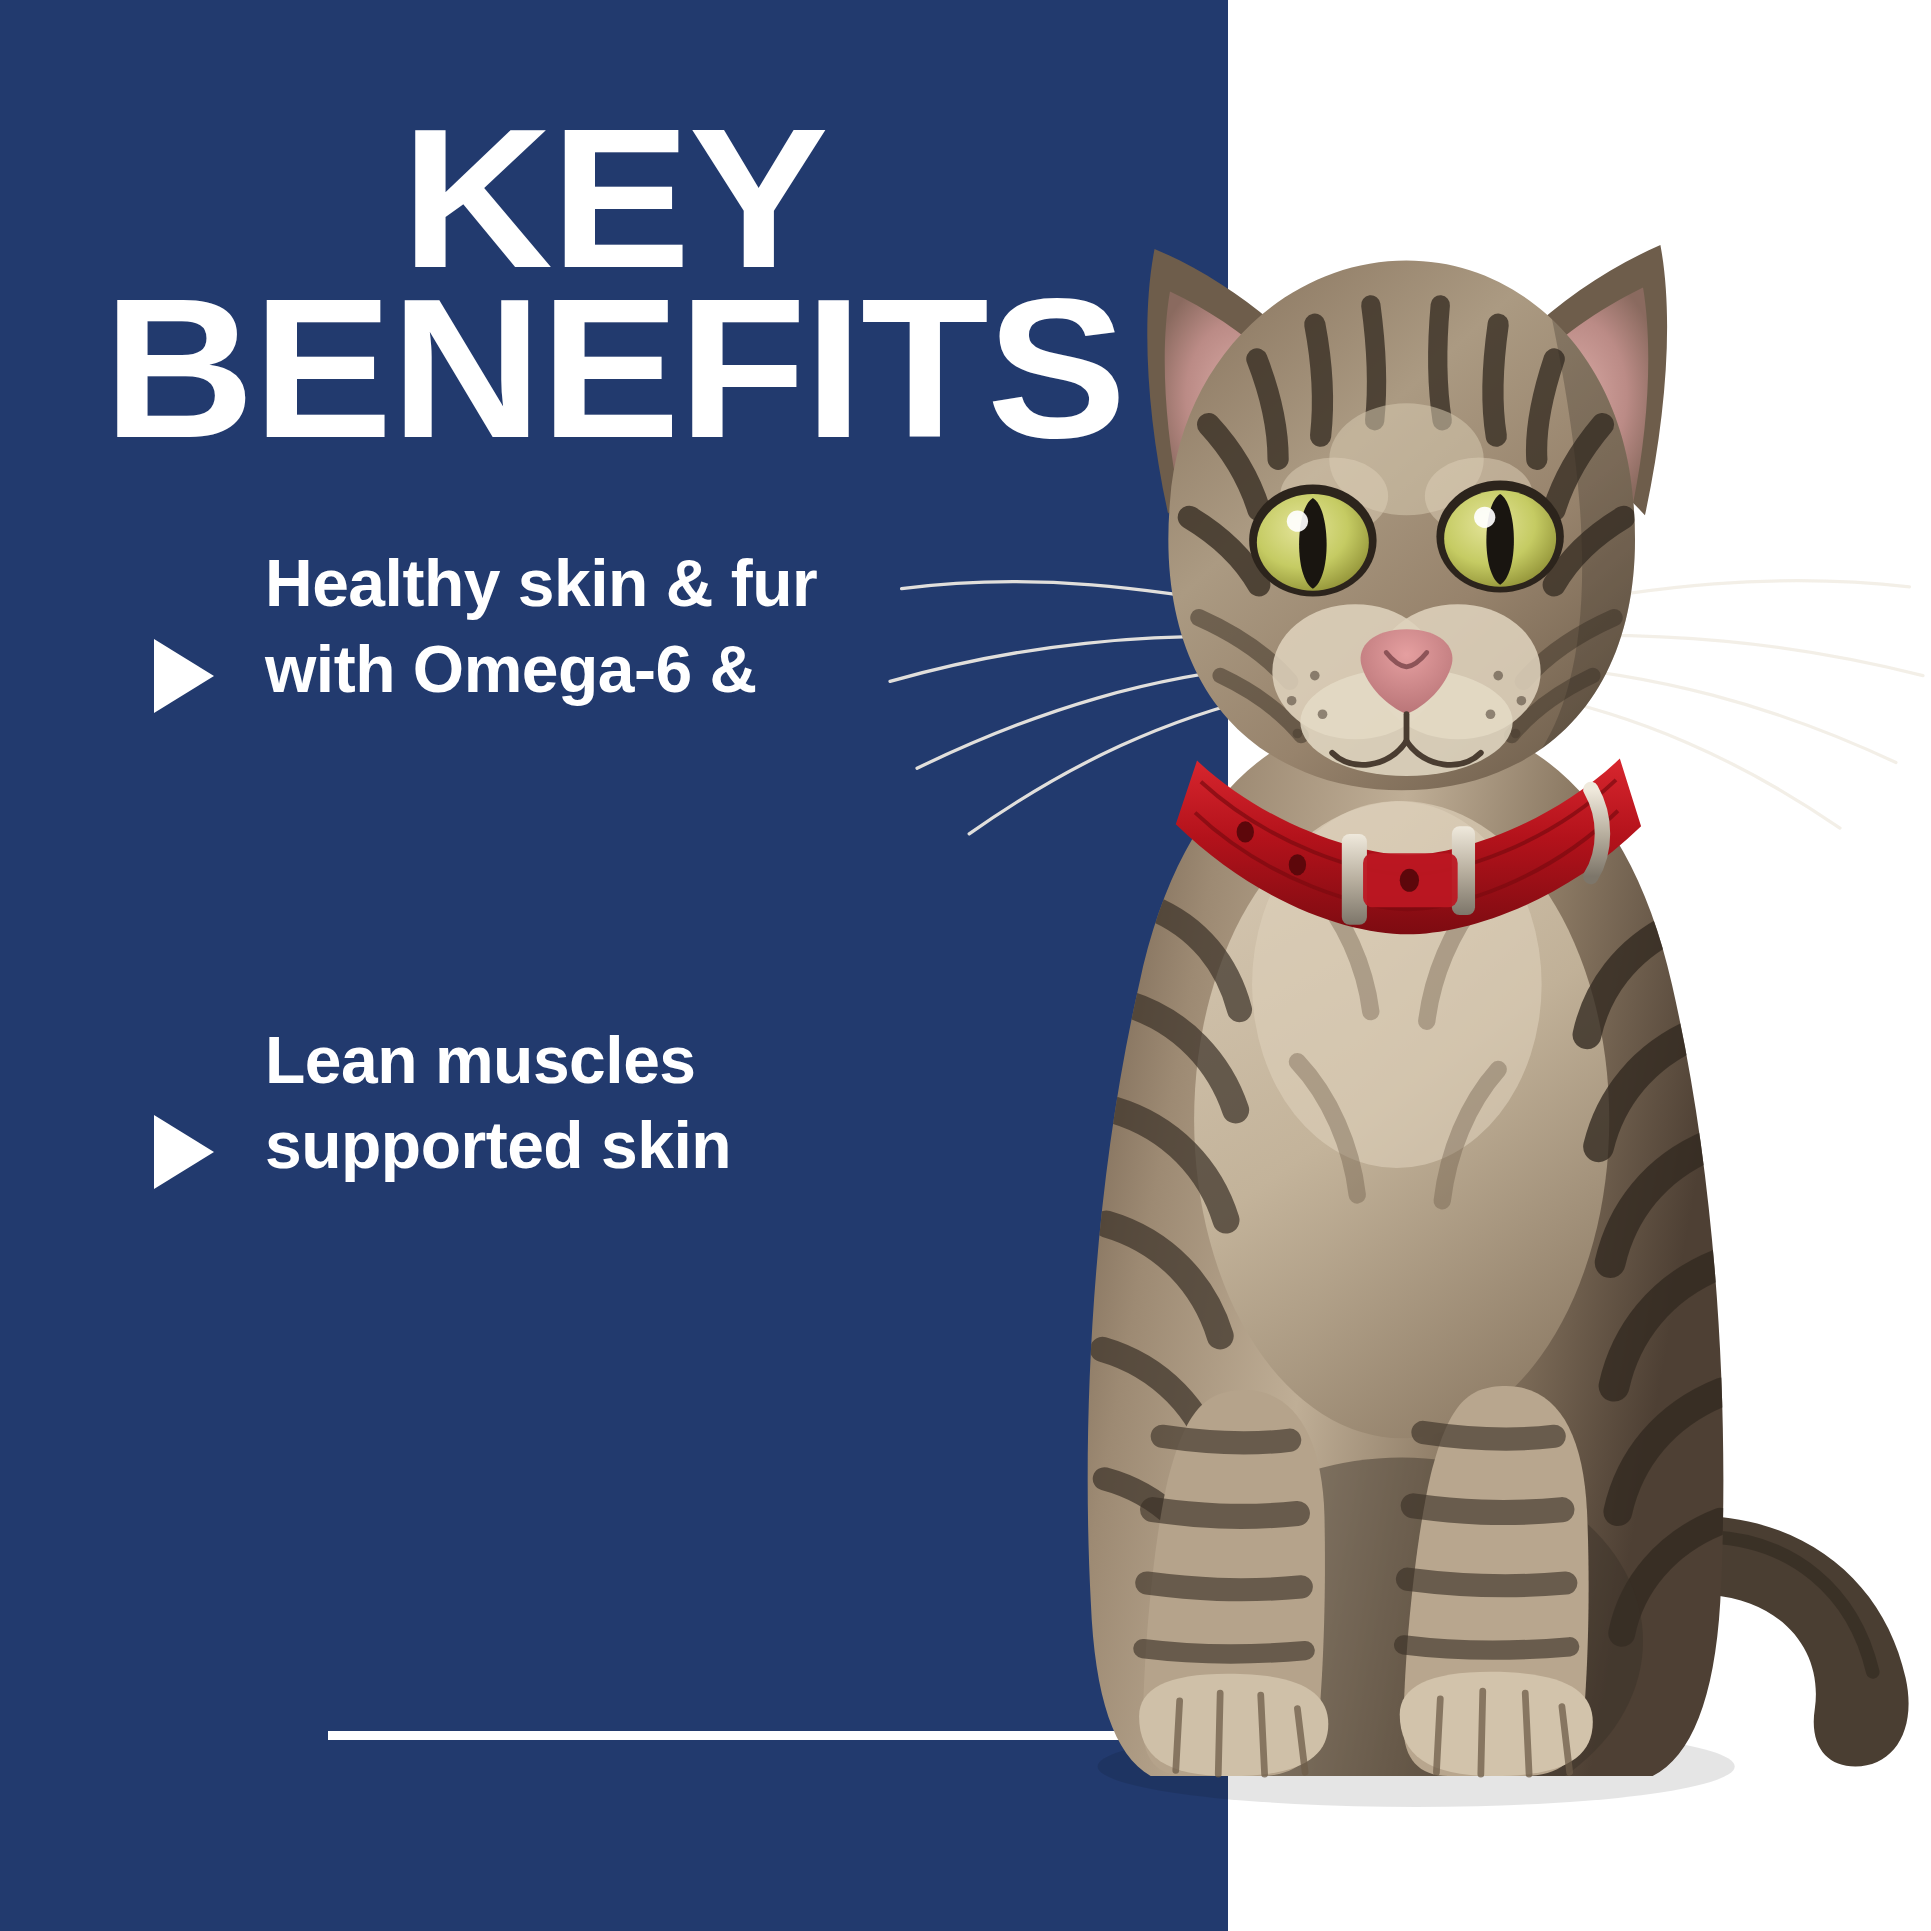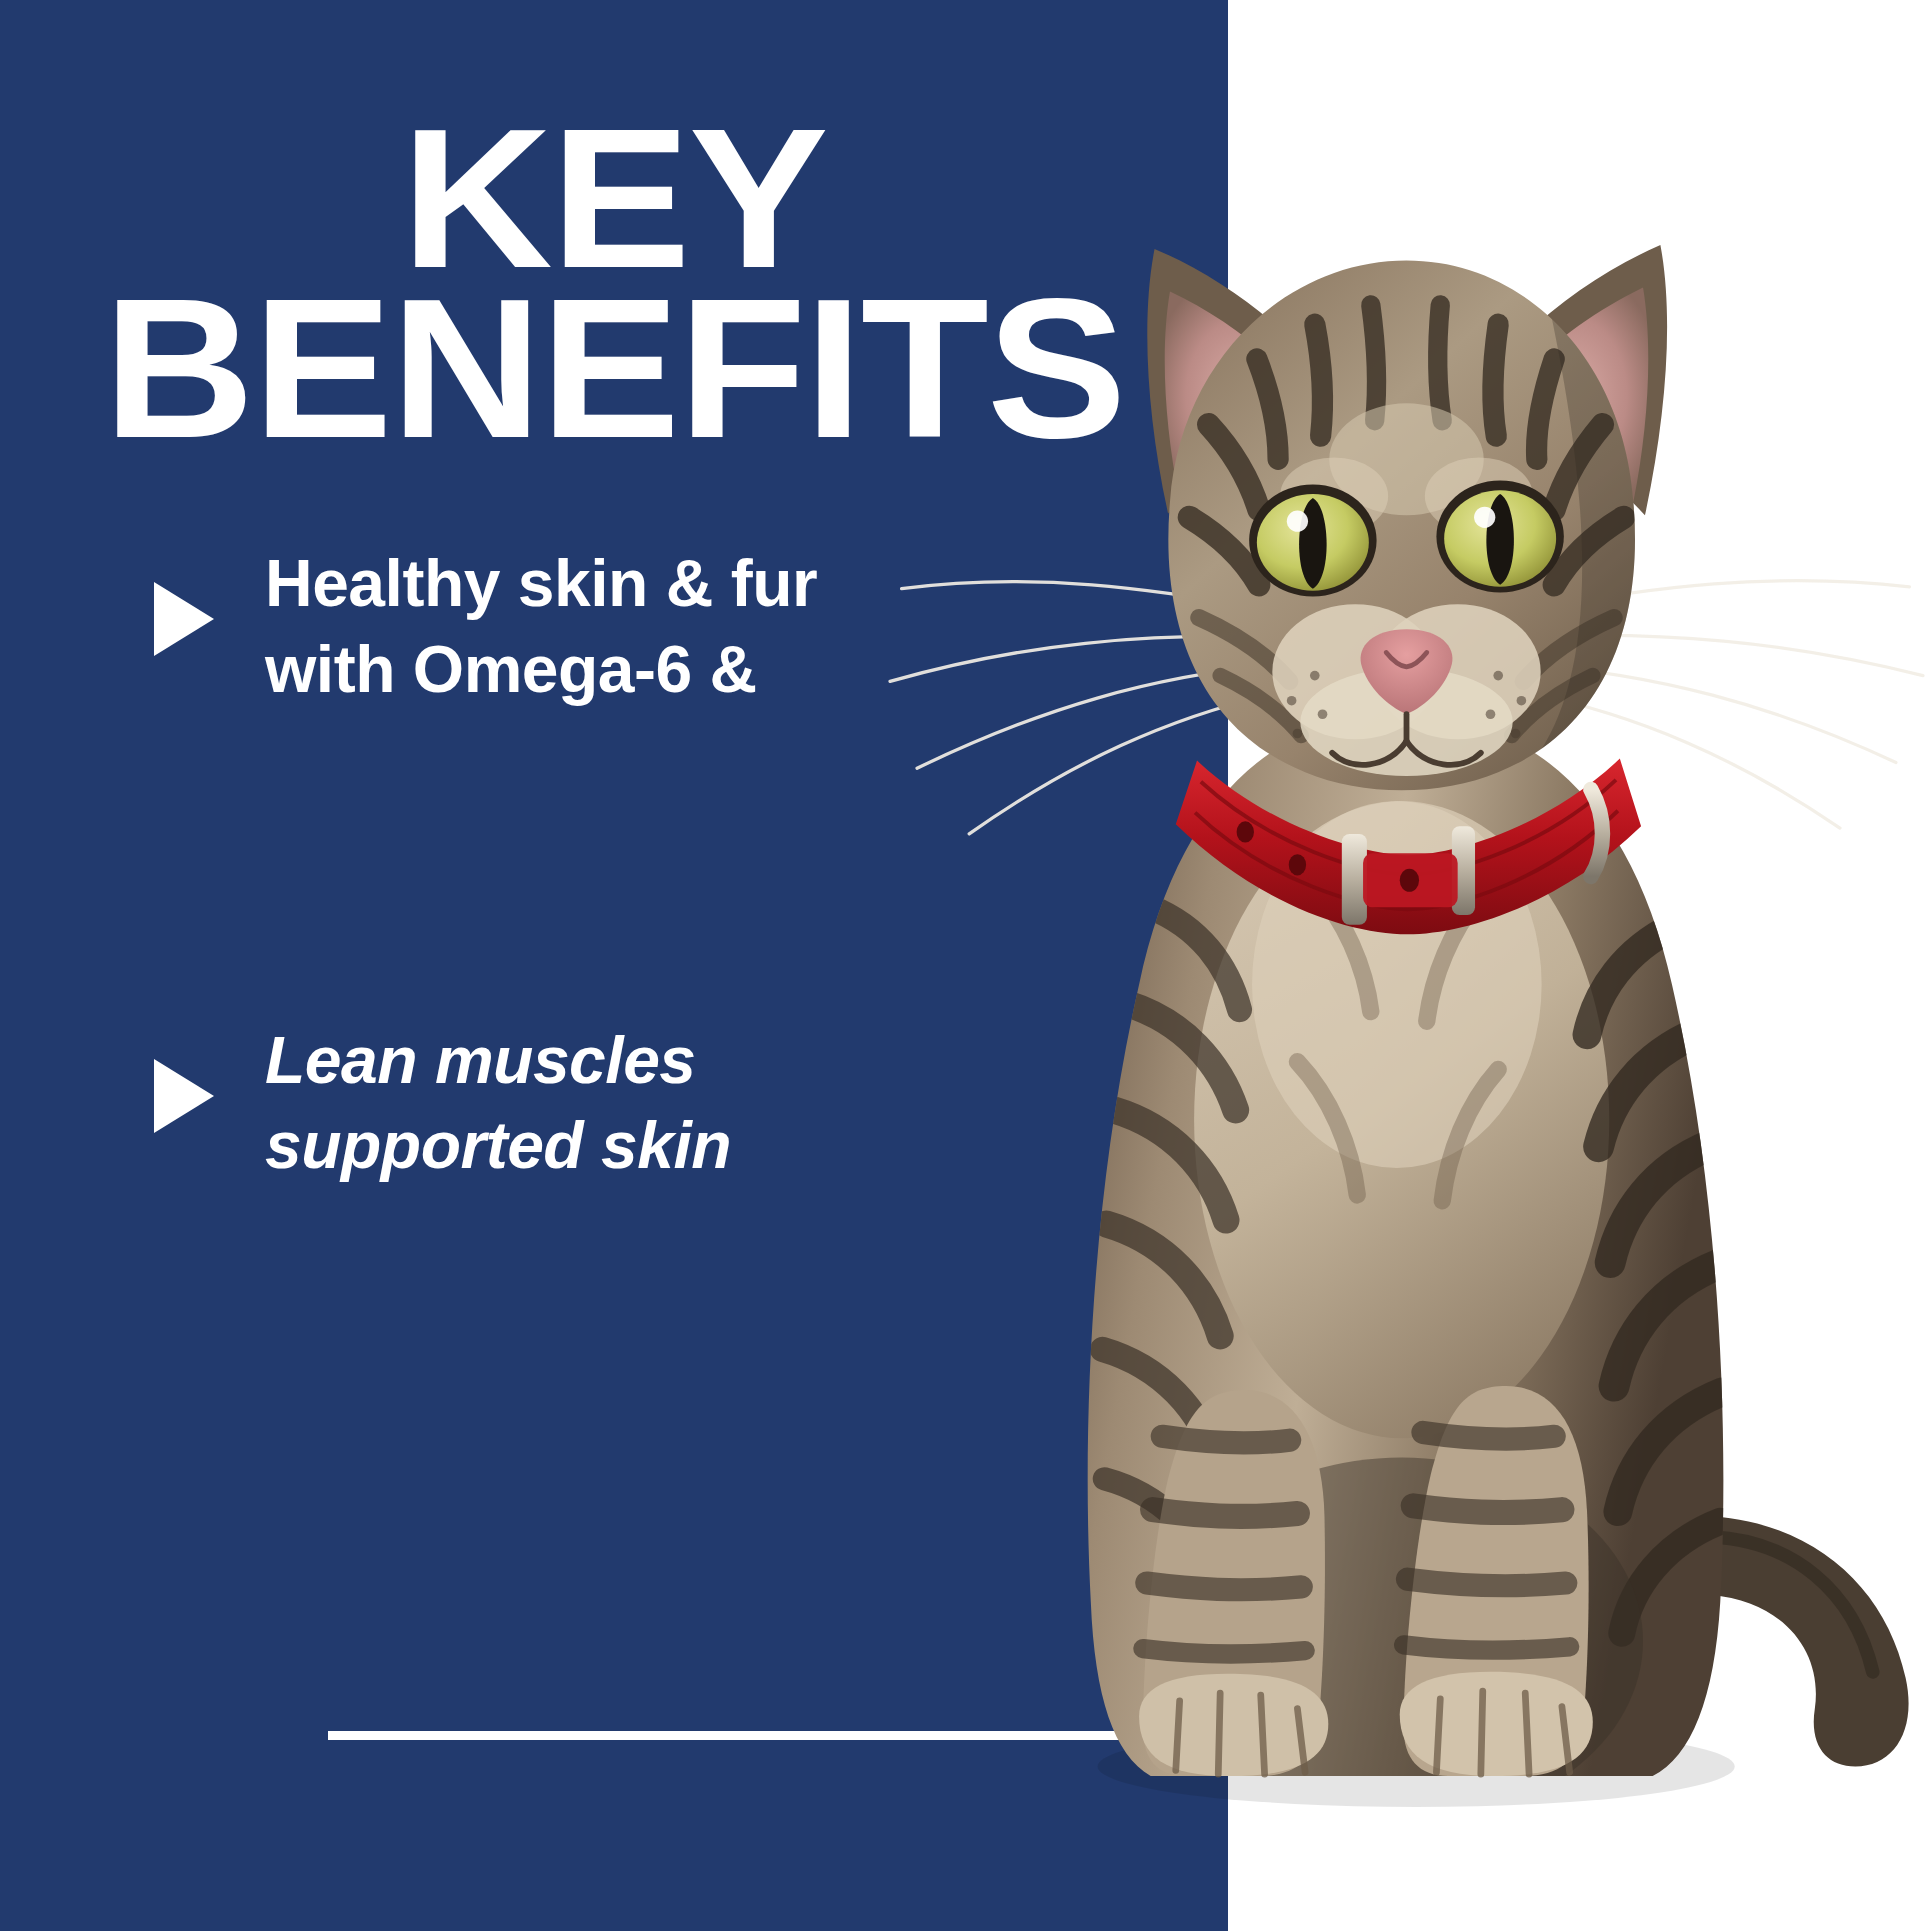--- a/index.html
+++ b/index.html
@@ -47,21 +47,21 @@
   
   .benefits {
     position:absolute;
     left:0;
     top:541px;
     width:1228px;
   }
   .benefit {
     position:relative;
     display:flex;
-    align-items:flex-start;
+    align-items:flex-end;
     padding-left:154px;
     padding-right:97px;
   }
   .benefit-marker {
     flex:0 0 auto;
     width:70px;
     margin-right:41px;
     margin-top:41px;
   }
   .tri {
@@ -131,21 +131,21 @@
         <div class="tri"></div>
       </div>
       <div class="benefit-text">
         <span class="tl">Healthy skin &amp; fur</span>
         <span class="tl">with Omega-6 &amp;</span>
       </div>
     </div>
 
     <div class="divider"></div>
 
-    <div class="benefit benefit-2" style="margin-top:305px;font-style:italic;">
+    <div class="benefit benefit-2" style="margin-top:305px;">
       <div class="benefit-marker">
         <div class="tri"></div>
       </div>
       <div class="benefit-text">
         <span class="tl">Lean muscles</span>
         <span class="tl">supported skin</span>
       </div>
     </div>
 
   </div>

